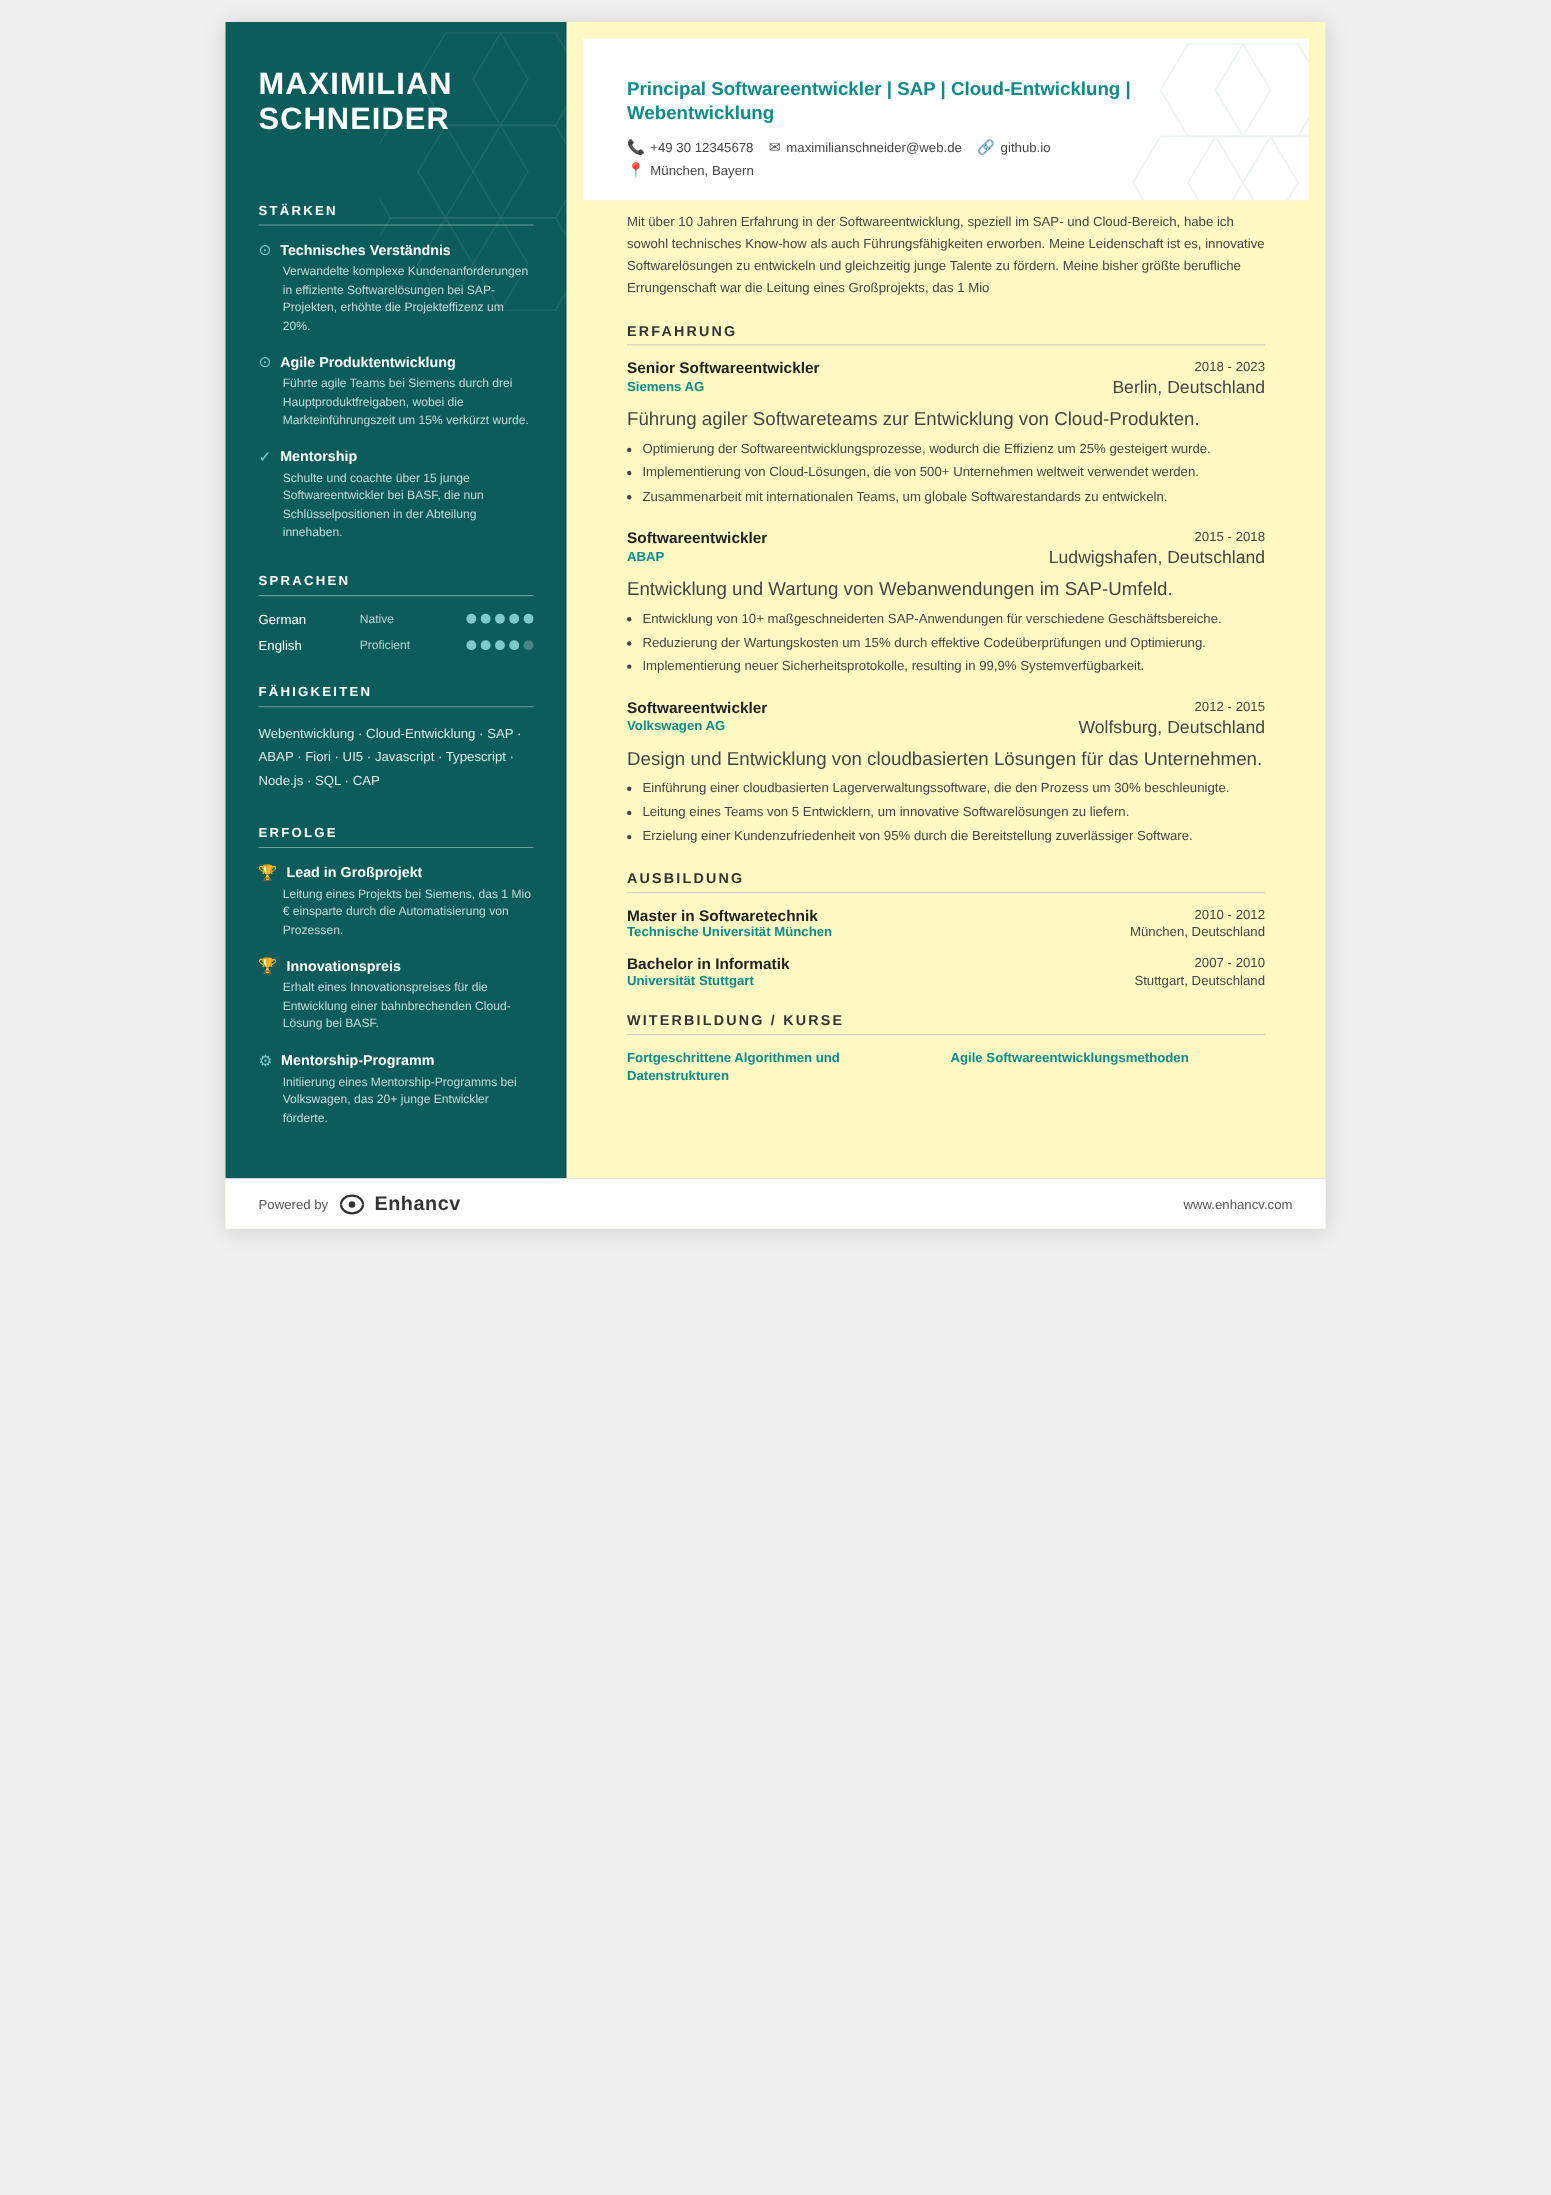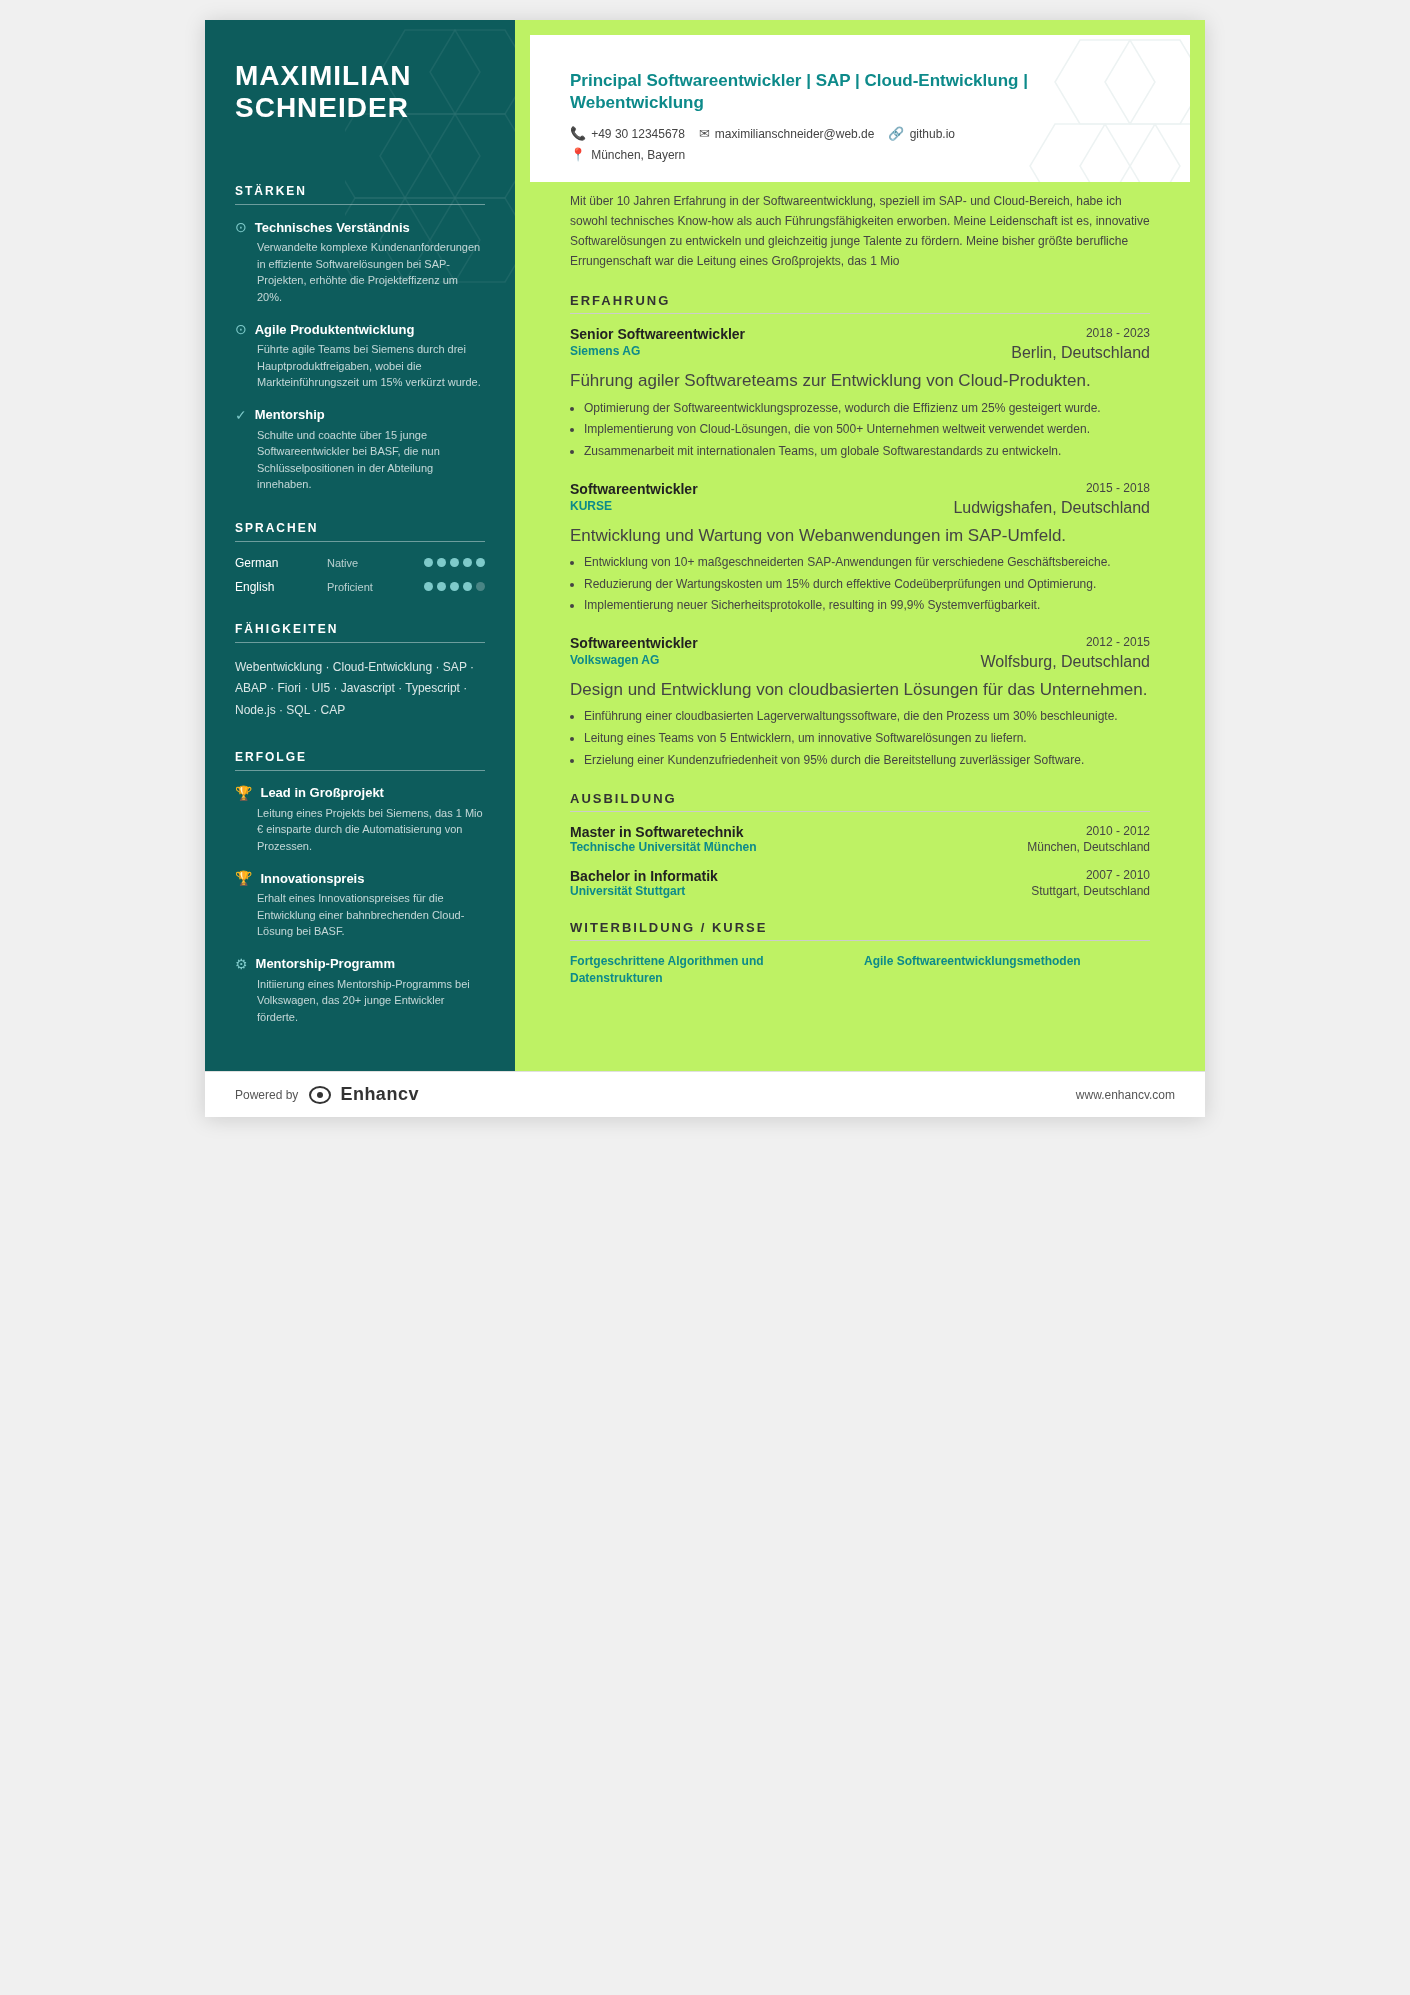--- a/index.html
+++ b/index.html
@@ -7,21 +7,21 @@
       font-family: 'Arial', sans-serif;
       background: #f0f0f0;
       display: flex;
       justify-content: center;
       align-items: flex-start;
       min-height: 100vh;
       padding: 20px;
     }
     .resume-container {
       width: 1000px;
-      background: #bef264;
+      background: #fef9c3;
       display: flex;
       flex-direction: column;
       box-shadow: 0 2px 20px rgba(0,0,0,0.15);
     }
     .resume-body {
       display: flex;
       flex: 1;
     }
     
     .sidebar {
@@ -495,21 +495,21 @@
             <li>Zusammenarbeit mit internationalen Teams, um globale Softwarestandards zu entwickeln.</li>
           </ul>
         </div>
 
         <div class="exp-entry">
           <div class="exp-header-row">
             <span class="exp-job-title">Softwareentwickler</span>
             <span class="exp-dates">2015 - 2018</span>
           </div>
           <div class="exp-company-row">
-            <span class="exp-company">KURSE</span>
+            <span class="exp-company">ABAP</span>
             <span class="exp-location">Ludwigshafen, Deutschland</span>
           </div>
           <div class="exp-desc">Entwicklung und Wartung von Webanwendungen im SAP-Umfeld.</div>
           <ul class="exp-bullets">
             <li>Entwicklung von 10+ maßgeschneiderten SAP-Anwendungen für verschiedene Geschäftsbereiche.</li>
             <li>Reduzierung der Wartungskosten um 15% durch effektive Codeüberprüfungen und Optimierung.</li>
             <li>Implementierung neuer Sicherheitsprotokolle, resulting in 99,9% Systemverfügbarkeit.</li>
           </ul>
         </div>
 

